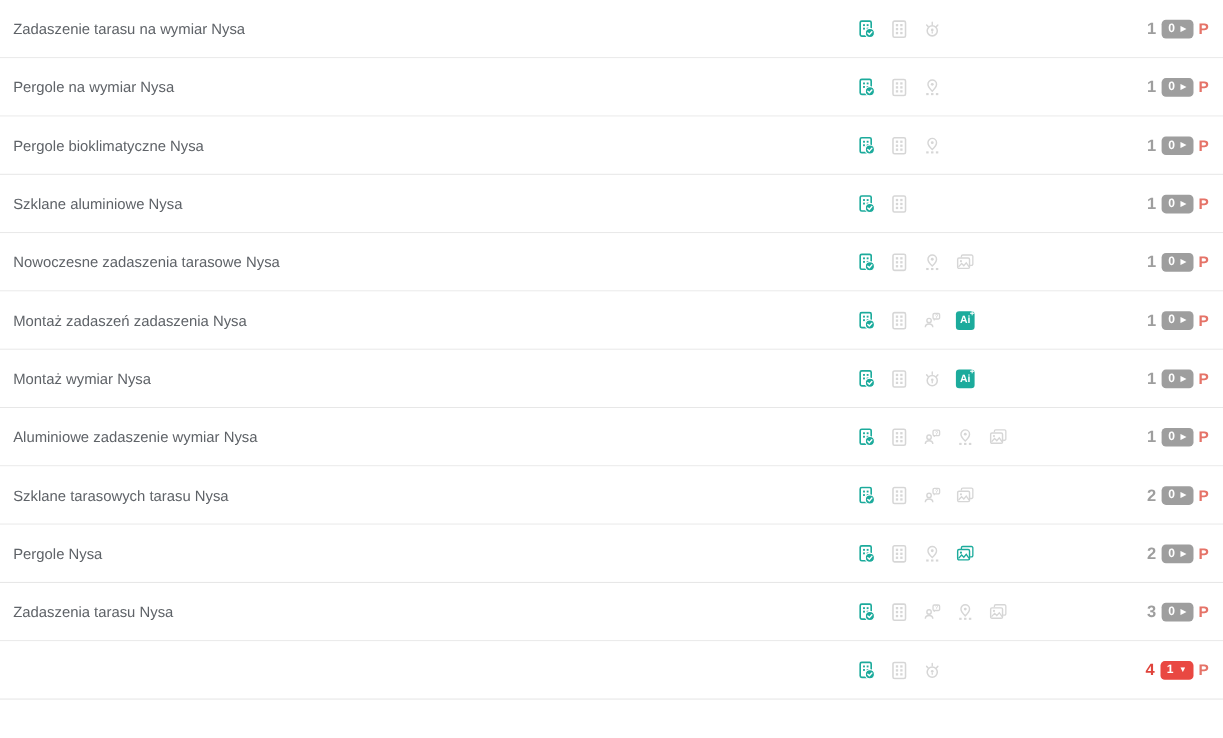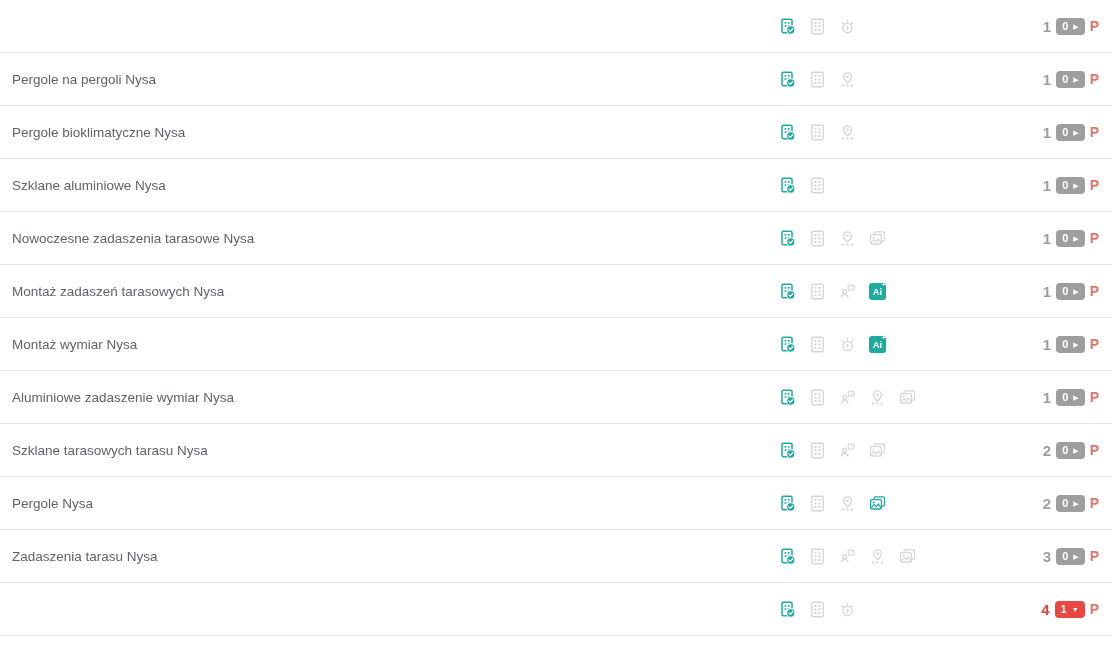--- a/index.html
+++ b/index.html
@@ -38,20 +38,21 @@
   .badge .chg{font-size:11px;font-weight:700;line-height:1}
   .badge .arrow{font-size:7px;line-height:1}
   .pin{color:var(--pin-color);font-weight:700;font-size:14px;cursor:pointer}
 </style>
 </head>
 <body>
 
 <div class="app">
   <div>
   <div class="row">
+    <span class="kw">Zadaszenie tarasu na wymiar Nysa</span>
     <div class="features">
           <span class="feature active">
             <svg viewBox="0 0 17 17" width="17" height="17">
               <rect x="3" y="1.2" width="10" height="13.6" rx="1.4" fill="none" stroke="currentColor" stroke-width="1.5"></rect>
               <rect x="5.6" y="4" width="1.7" height="1.7" fill="currentColor"></rect>
               <rect x="8.9" y="4" width="1.7" height="1.7" fill="currentColor"></rect>
               <rect x="5.6" y="7.2" width="1.7" height="1.7" fill="currentColor"></rect>
               <rect x="8.9" y="7.2" width="1.7" height="1.7" fill="currentColor"></rect>
               <circle cx="11.8" cy="12" r="4.2" fill="currentColor" stroke="#fff" stroke-width="1.1"></circle>
               <path d="M9.9 12l1.4 1.4 2.3-2.6" fill="none" stroke="#fff" stroke-width="1.3" stroke-linecap="round" stroke-linejoin="round"></path>
@@ -81,21 +82,21 @@
       <span class="pos">1</span>
       <span class="badge">
         <span class="chg">0</span>
         <span class="arrow">▶</span>
       </span>
       <span class="pin">P</span>
     </div>
   </div>
 
   <div class="row">
-    <span class="kw">Pergole na pergoli Nysa</span>
+    <span class="kw">Pergole na wymiar Nysa</span>
     <div class="features">
           <span class="feature active">
             <svg viewBox="0 0 17 17" width="17" height="17">
               <rect x="3" y="1.2" width="10" height="13.6" rx="1.4" fill="none" stroke="currentColor" stroke-width="1.5"></rect>
               <rect x="5.6" y="4" width="1.7" height="1.7" fill="currentColor"></rect>
               <rect x="8.9" y="4" width="1.7" height="1.7" fill="currentColor"></rect>
               <rect x="5.6" y="7.2" width="1.7" height="1.7" fill="currentColor"></rect>
               <rect x="8.9" y="7.2" width="1.7" height="1.7" fill="currentColor"></rect>
               <circle cx="11.8" cy="12" r="4.2" fill="currentColor" stroke="#fff" stroke-width="1.1"></circle>
               <path d="M9.9 12l1.4 1.4 2.3-2.6" fill="none" stroke="#fff" stroke-width="1.3" stroke-linecap="round" stroke-linejoin="round"></path>
@@ -260,21 +261,21 @@
       <span class="pos">1</span>
       <span class="badge">
         <span class="chg">0</span>
         <span class="arrow">▶</span>
       </span>
       <span class="pin">P</span>
     </div>
   </div>
 
   <div class="row">
-    <span class="kw">Montaż zadaszeń tarasowych Nysa</span>
+    <span class="kw">Montaż zadaszeń zadaszenia Nysa</span>
     <div class="features">
           <span class="feature active">
             <svg viewBox="0 0 17 17" width="17" height="17">
               <rect x="3" y="1.2" width="10" height="13.6" rx="1.4" fill="none" stroke="currentColor" stroke-width="1.5"></rect>
               <rect x="5.6" y="4" width="1.7" height="1.7" fill="currentColor"></rect>
               <rect x="8.9" y="4" width="1.7" height="1.7" fill="currentColor"></rect>
               <rect x="5.6" y="7.2" width="1.7" height="1.7" fill="currentColor"></rect>
               <rect x="8.9" y="7.2" width="1.7" height="1.7" fill="currentColor"></rect>
               <circle cx="11.8" cy="12" r="4.2" fill="currentColor" stroke="#fff" stroke-width="1.1"></circle>
               <path d="M9.9 12l1.4 1.4 2.3-2.6" fill="none" stroke="#fff" stroke-width="1.3" stroke-linecap="round" stroke-linejoin="round"></path>

